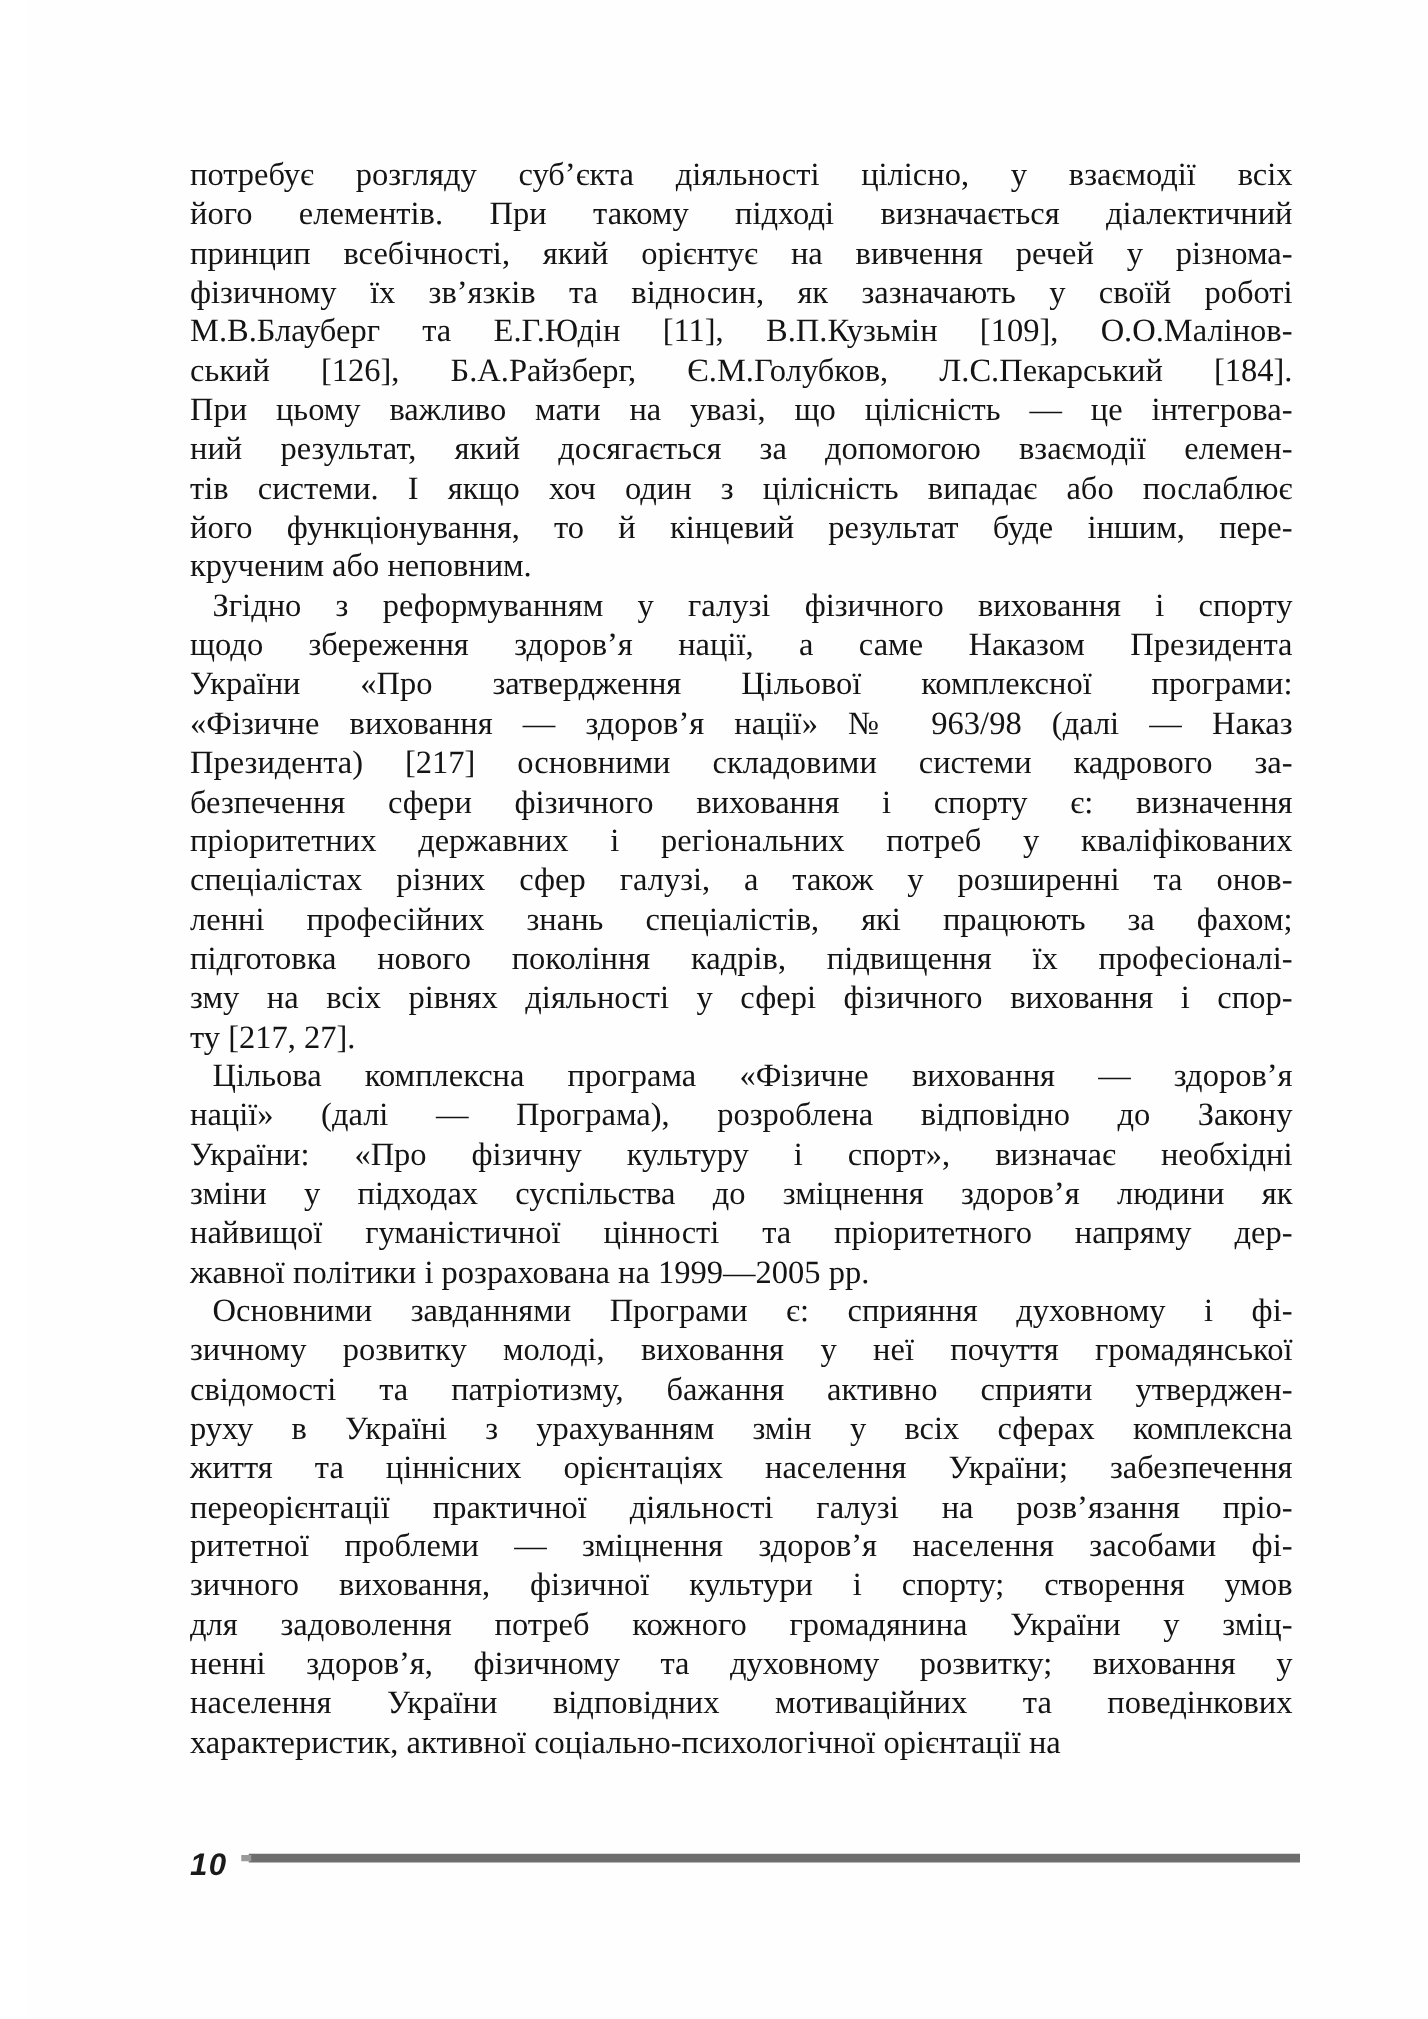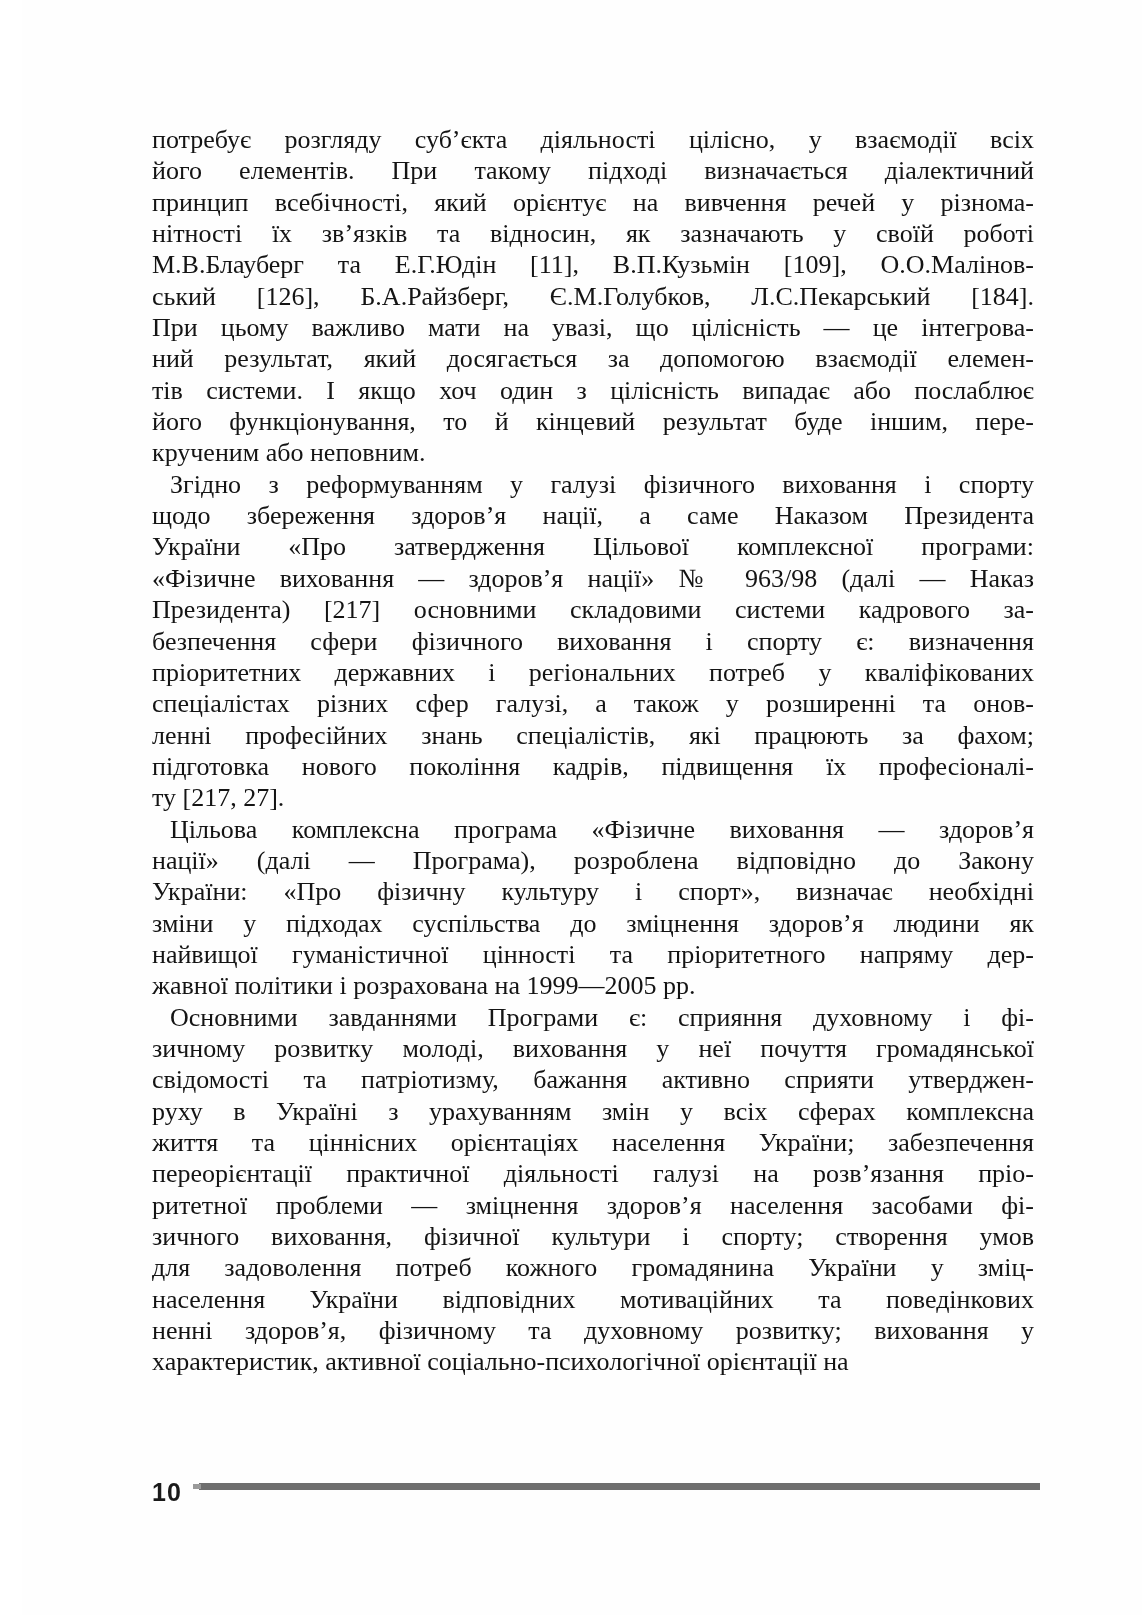--- a/index.html
+++ b/index.html
@@ -39,20 +39,21 @@
   }
   .page-number {
     position: absolute;
     left: 130px;
     top: 1478px;
     font-family: "Liberation Sans", sans-serif;
     font-weight: 700;
     font-size: 25px;
     color: #1a1a1a;
     letter-spacing: 1px;
+    font-style: italic;
   }
   .footer-rule {
     position: absolute;
     left: 177px;
     top: 1483px;
     width: 841px;
     height: 7px;
     background: #6e6e6e;
   }
   .footer-rule::before {
@@ -67,60 +68,61 @@
 </style>
 </head>
 <body>
 
 <div class="page" style="background: rgb(254, 254, 254);">
   <div class="text-block" style="color: rgb(20, 20, 20);">
       <div class="paragraph">
         <div class="line">потребує розгляду суб’єкта діяльності цілісно, у взаємодії всіх</div>
         <div class="line">його елементів. При такому підході визначається діалектичний</div>
         <div class="line">принцип всебічності, який орієнтує на вивчення речей у різнома-</div>
-        <div class="line">нітності їх зв’язків та відносин, як зазначають у своїй роботі</div>
+        <div class="line">фізичному їх зв’язків та відносин, як зазначають у своїй роботі</div>
         <div class="line">М.В.Блауберг та Е.Г.Юдін [11], В.П.Кузьмін [109], О.О.Малінов-</div>
         <div class="line">ський [126], Б.А.Райзберг, Є.М.Голубков, Л.С.Пекарський [184].</div>
         <div class="line">При цьому важливо мати на увазі, що цілісність — це інтегрова-</div>
         <div class="line">ний результат, який досягається за допомогою взаємодії елемен-</div>
         <div class="line">тів системи. І якщо хоч один з цілісність випадає або послаблює</div>
         <div class="line">його функціонування, то й кінцевий результат буде іншим, пере-</div>
         <div class="line para-end">крученим або неповним.</div>
       </div>
       <div class="paragraph">
         <div class="line indent">Згідно з реформуванням у галузі фізичного виховання і спорту</div>
         <div class="line">щодо збереження здоров’я нації, а саме Наказом Президента</div>
         <div class="line">України «Про затвердження Цільової комплексної програми:</div>
         <div class="line">«Фізичне виховання — здоров’я нації» № 963/98 (далі — Наказ</div>
         <div class="line">Президента) [217] основними складовими системи кадрового за-</div>
         <div class="line">безпечення сфери фізичного виховання і спорту є: визначення</div>
         <div class="line">пріоритетних державних і регіональних потреб у кваліфікованих</div>
         <div class="line">спеціалістах різних сфер галузі, а також у розширенні та онов-</div>
         <div class="line">ленні професійних знань спеціалістів, які працюють за фахом;</div>
         <div class="line">підготовка нового покоління кадрів, підвищення їх професіоналі-</div>
+        <div class="line">зму на всіх рівнях діяльності у сфері фізичного виховання і спор-</div>
         <div class="line para-end">ту [217, 27].</div>
       </div>
       <div class="paragraph">
         <div class="line indent">Цільова комплексна програма «Фізичне виховання — здоров’я</div>
         <div class="line">нації» (далі — Програма), розроблена відповідно до Закону</div>
         <div class="line">України: «Про фізичну культуру і спорт», визначає необхідні</div>
         <div class="line">зміни у підходах суспільства до зміцнення здоров’я людини як</div>
         <div class="line">найвищої гуманістичної цінності та пріоритетного напряму дер-</div>
         <div class="line para-end">жавної політики і розрахована на 1999—2005 рр.</div>
       </div>
       <div class="paragraph">
         <div class="line indent">Основними завданнями Програми є: сприяння духовному і фі-</div>
         <div class="line">зичному розвитку молоді, виховання у неї почуття громадянської</div>
         <div class="line">свідомості та патріотизму, бажання активно сприяти утверджен-</div>
         <div class="line">руху в Україні з урахуванням змін у всіх сферах комплексна</div>
         <div class="line">життя та ціннісних орієнтаціях населення України; забезпечення</div>
         <div class="line">переорієнтації практичної діяльності галузі на розв’язання пріо-</div>
         <div class="line">ритетної проблеми — зміцнення здоров’я населення засобами фі-</div>
         <div class="line">зичного виховання, фізичної культури і спорту; створення умов</div>
         <div class="line">для задоволення потреб кожного громадянина України у зміц-</div>
+        <div class="line">ненні здоров’я, фізичному та духовному розвитку; виховання у</div>
         <div class="line">населення України відповідних мотиваційних та поведінкових</div>
-        <div class="line">ненні здоров’я, фізичному та духовному розвитку; виховання у</div>
         <div class="line para-end">характеристик, активної соціально-психологічної орієнтації на</div>
       </div>
     </div>
   <div class="page-number">10</div>
   <div class="footer-rule" style="background: rgb(110, 110, 110);"></div>
 </div>
 
 </body></html>

